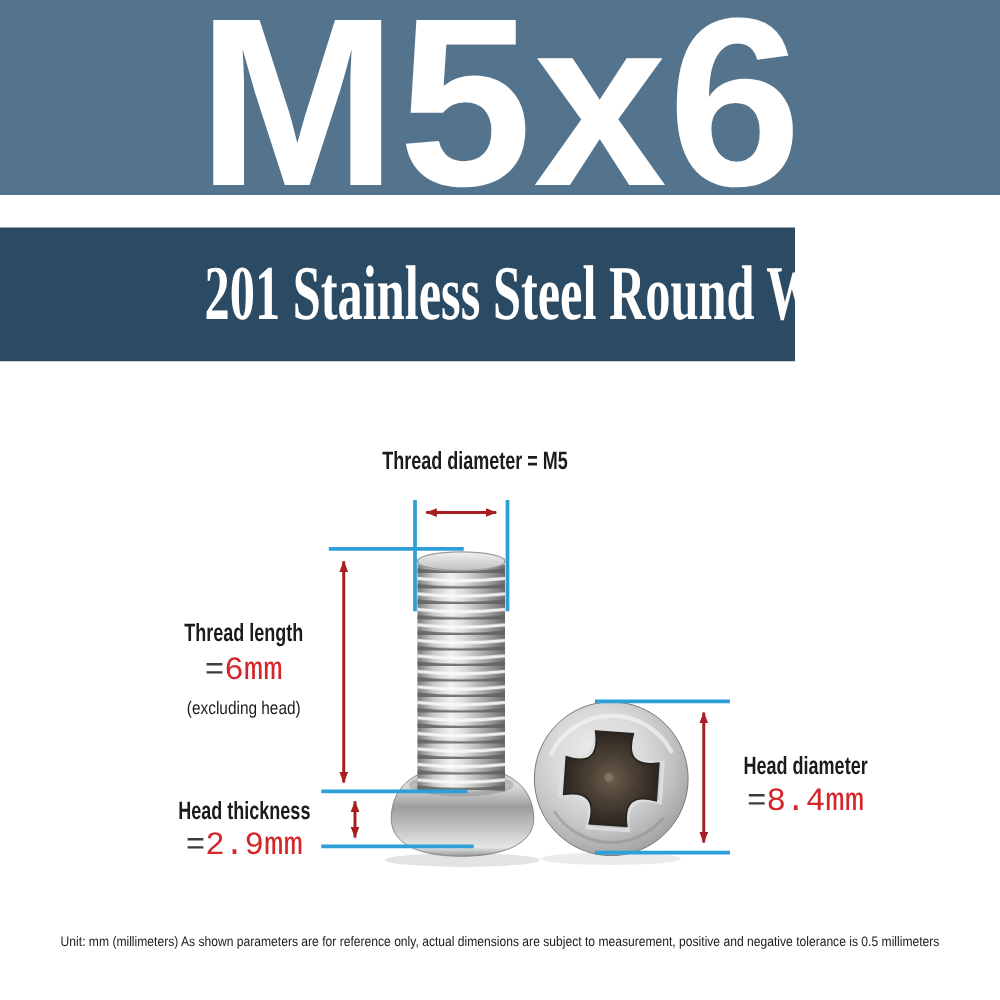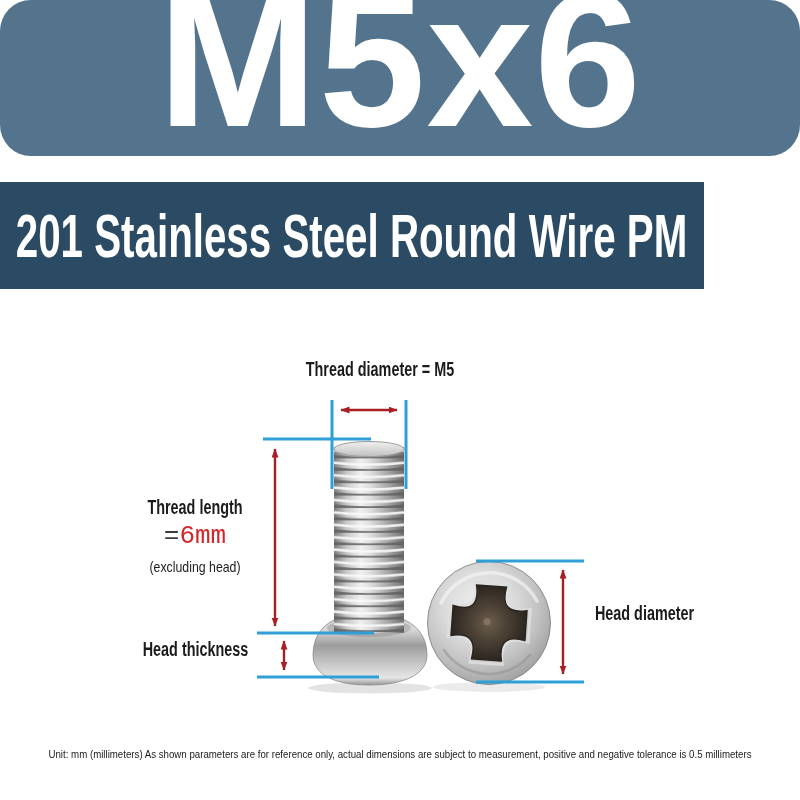--- a/index.html
+++ b/index.html
@@ -5,31 +5,31 @@
   * { margin: 0; padding: 0; box-sizing: border-box; }
   html, body { width: 800px; height: 800px; background: #ffffff; }
   .stage {
     position: relative; width: 800px; height: 800px; overflow: hidden;
     background: #ffffff; font-family: "Liberation Sans", sans-serif;
   }
   
   .band-top {
     position: absolute; left: 0; top: 0; width: 800px; height: 156px;
     background: var(--title-band, #54738d);
-    display: flex; align-items: flex-end; justify-content: center; border-radius: 31px;
+    display: flex; align-items: center; justify-content: center;
   }
   .size-title {
     color: var(--banner-text, #ffffff);
     font-size: 192px; font-weight: bold; line-height: 1;
     letter-spacing: 1px; padding-top: 8px; white-space: nowrap;
   }
   .band-sub {
-    position: absolute; left: 0; top: 182px; width: 704px; height: 107px;
+    position: absolute; left: 0; top: 182px; width: 636px; height: 107px;
     background: var(--subtitle-band, #2b4a63);
-    display: flex; align-items: center; justify-content: center;
+    display: flex; align-items: center; justify-content: flex-start; font-family: Liberation Serif, serif;
   }
   .subtitle {
     color: var(--banner-text, #ffffff);
     font-size: 62px; font-weight: bold; white-space: nowrap;
     transform: scaleX(0.65); transform-origin: 50% 50%;
   }
   
   .screws-svg { position: absolute; left: 250px; top: 395px; width: 360px; height: 325px; }
   .overlay-svg { position: absolute; left: 0; top: 0; width: 800px; height: 800px; pointer-events: none; }
   .blue-line { stroke: var(--dimension-blue, #2f9fd7); stroke-width: 3; fill: none; }
@@ -176,18 +176,24 @@
 
   <div class="dim-label" style="left:255px; top:357px; width:250px;">Thread diameter = M5</div>
 
   <div class="dim-label" style="left:115px; top:495px; width:160px;">Thread length</div>
   <div class="value-line" style="left:115px; top:521px; width:160px;">
     <span class="eq">=</span><span class="val">6mm</span>
   </div>
   <div class="dim-note" style="left:115px; top:558px; width:160px;">(excluding head)</div>
 
   <div class="dim-label" style="left:113px; top:637px; width:165px;">Head thickness</div>
+  <div class="value-line" style="left:113px; top:661px; width:165px;">
+    <span class="eq">=</span><span class="val">2.9mm</span>
+  </div>
 
   <div class="dim-label" style="left:562px; top:601px; width:165px;">Head diameter</div>
+  <div class="value-line" style="left:562px; top:626px; width:165px;">
+    <span class="eq">=</span><span class="val">8.4mm</span>
+  </div>
 
   <div class="disclaimer">Unit: mm (millimeters) As shown parameters are for reference only, actual dimensions are subject to measurement, positive and negative tolerance is 0.5 millimeters</div>
 
 </div>
 
 </body></html>

